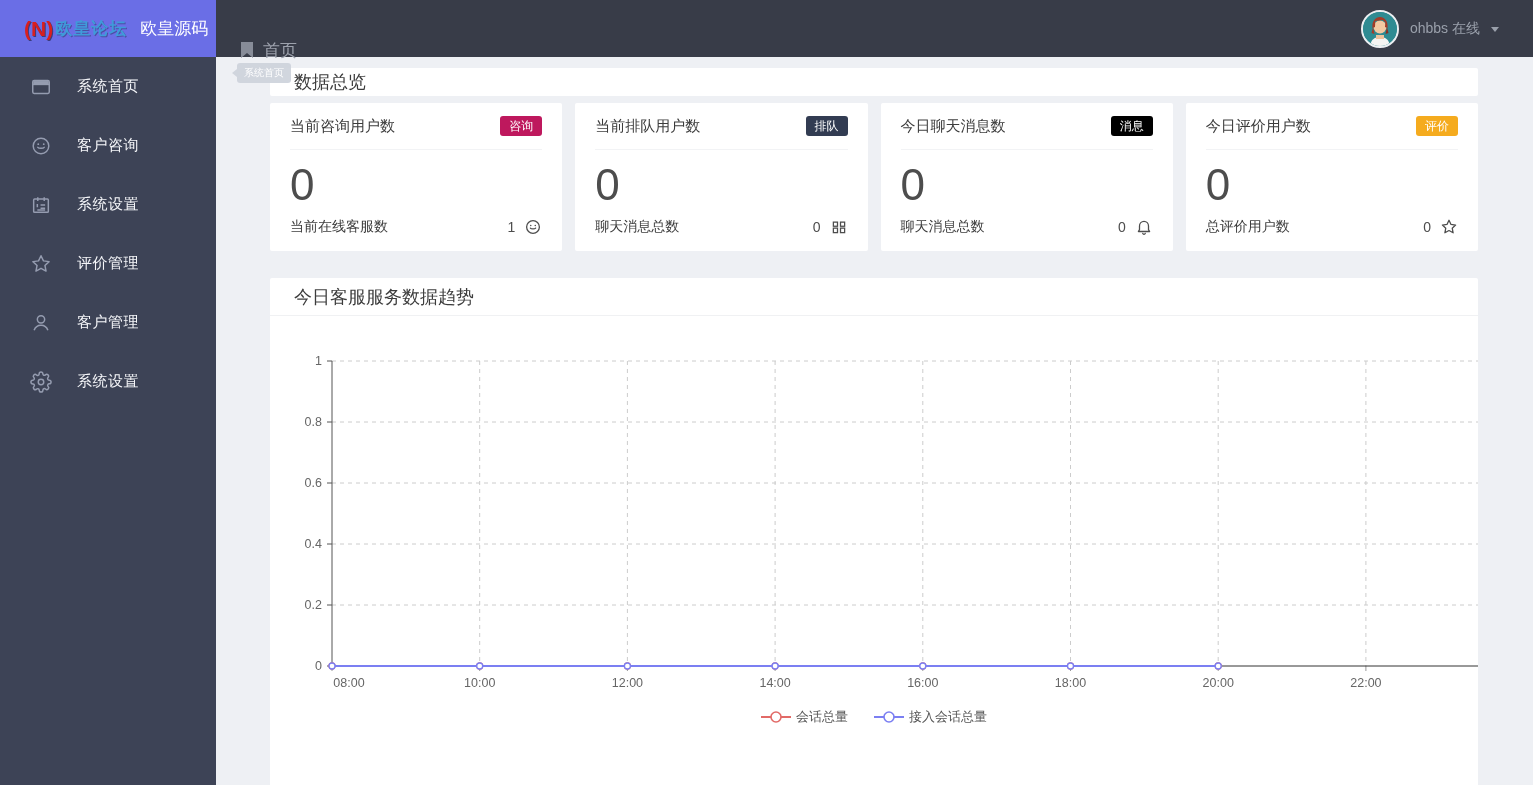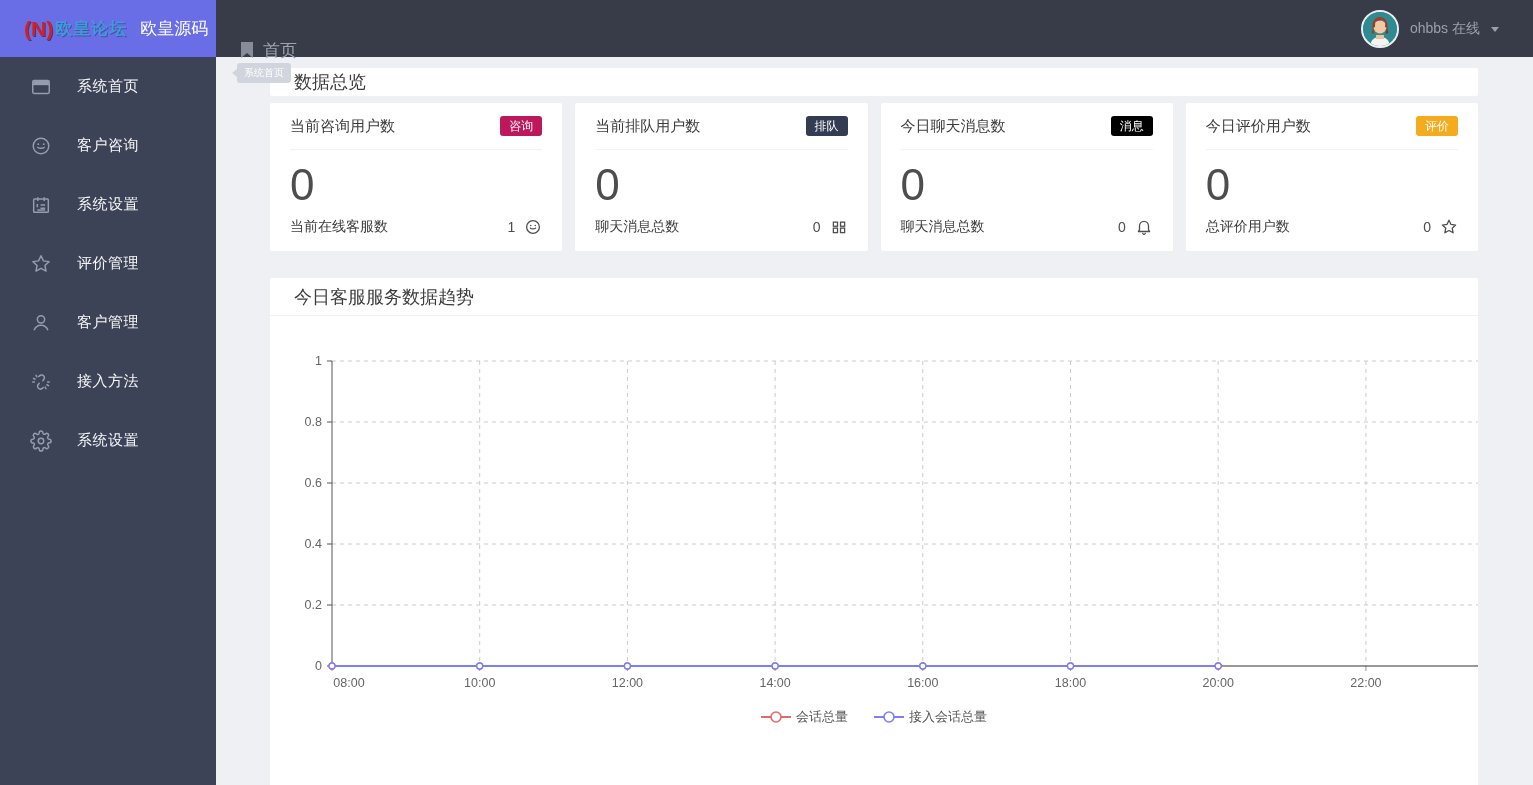--- a/index.html
+++ b/index.html
@@ -133,30 +133,20 @@
     <span class="side-label">评价管理</span>
   </div>
   <div class="side-item">
     <span class="side-icon">
       <svg width="22" height="22" viewBox="0 0 24 24" fill="none" stroke="currentColor" stroke-width="1.6">
         <circle cx="12" cy="8" r="4"></circle>
           <path d="M4.5 20c1.4-4 4.7-5.5 7.5-5.5s6.1 1.5 7.5 5.5"></path>
       </svg>
     </span>
     <span class="side-label">客户管理</span>
-  </div>
-  <div class="side-item">
-    <span class="side-icon">
-      <svg width="22" height="22" viewBox="0 0 24 24" fill="none" stroke="currentColor" stroke-width="1.6" stroke-linecap="round">
-        <path d="M10 13.5c-1.7 1.7-2.3 3.8-.8 5.3s3.6.9 5.3-.8"></path>
-        <path d="M14 10.5c1.7-1.7 2.3-3.8.8-5.3s-3.6-.9-5.3.8"></path>
-        <path d="M5.5 9L3.8 8M7.5 6.4L6.6 4.6M4.8 12H3M18.5 15l1.7 1M16.5 17.6l.9 1.8M19.2 12H21"></path>
-      </svg>
-    </span>
-    <span class="side-label">接入方法</span>
   </div>
   <div class="side-item">
     <span class="side-icon">
       <svg width="22" height="22" viewBox="0 0 24 24" fill="none" stroke="currentColor" stroke-width="1.6">
         <circle cx="12" cy="12" r="3"></circle>
         <path d="M19.4 15a1.65 1.65 0 0 0 .33 1.82l.06.06a2 2 0 0 1-2.83 2.83l-.06-.06a1.65 1.65 0 0 0-1.82-.33 1.65 1.65 0 0 0-1 1.51V21a2 2 0 0 1-4 0v-.09A1.65 1.65 0 0 0 9 19.4a1.65 1.65 0 0 0-1.82.33l-.06.06a2 2 0 0 1-2.83-2.83l.06-.06a1.65 1.65 0 0 0 .33-1.82 1.65 1.65 0 0 0-1.51-1H3a2 2 0 0 1 0-4h.09A1.65 1.65 0 0 0 4.6 9a1.65 1.65 0 0 0-.33-1.82l-.06-.06a2 2 0 0 1 2.83-2.83l.06.06a1.65 1.65 0 0 0 1.82.33H9a1.65 1.65 0 0 0 1-1.51V3a2 2 0 0 1 4 0v.09a1.65 1.65 0 0 0 1 1.51 1.65 1.65 0 0 0 1.82-.33l.06-.06a2 2 0 0 1 2.83 2.83l-.06.06a1.65 1.65 0 0 0-.33 1.82V9a1.65 1.65 0 0 0 1.51 1H21a2 2 0 0 1 0 4h-.09a1.65 1.65 0 0 0-1.51 1z"></path>
       </svg>
     </span>
     <span class="side-label">系统设置</span>
   </div>

